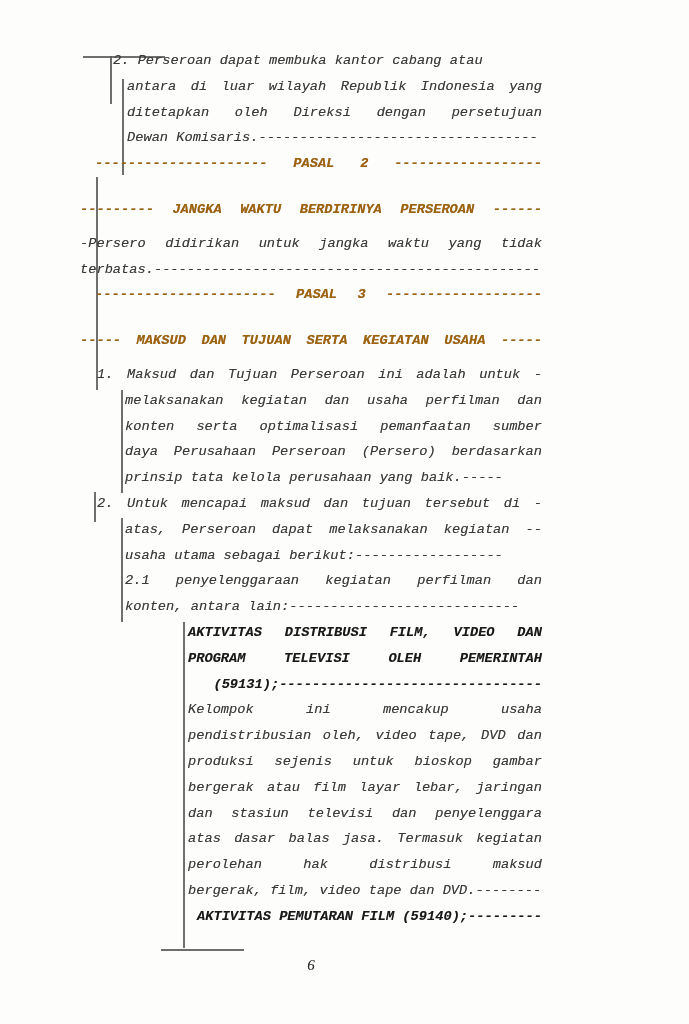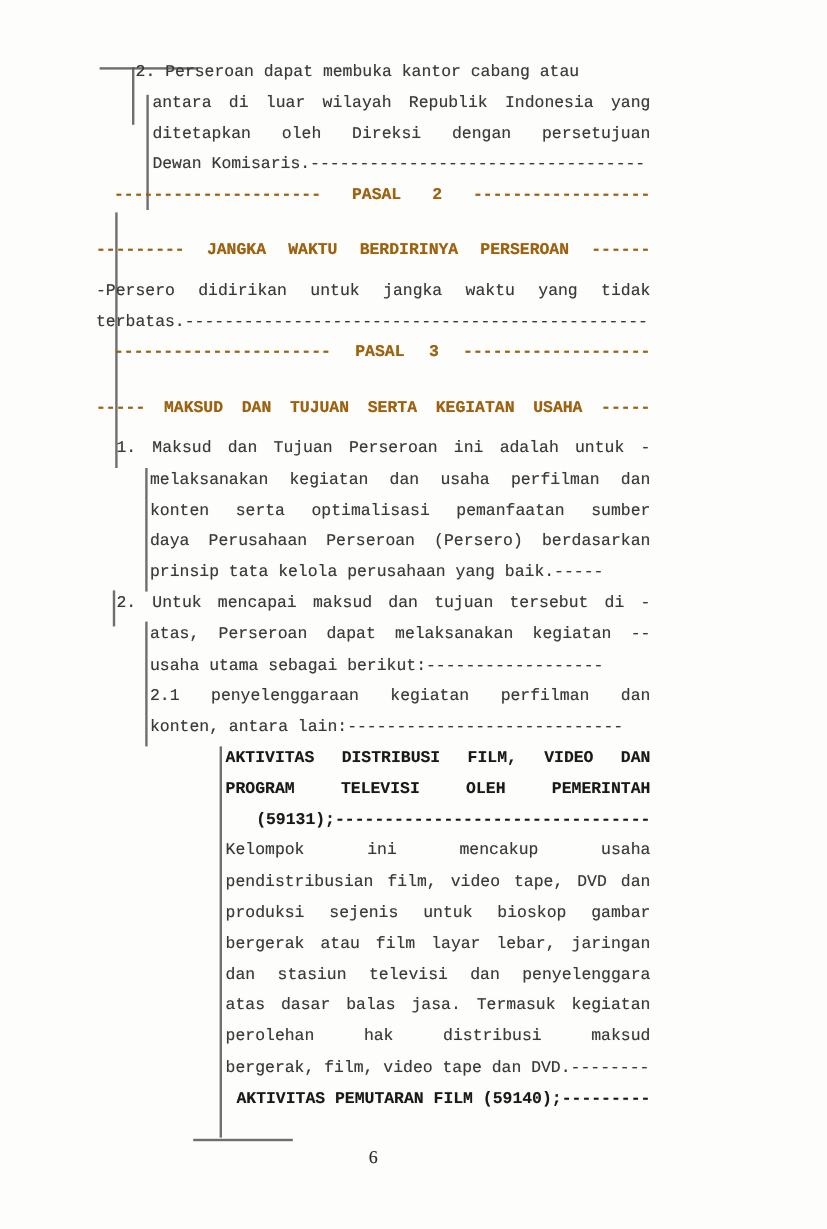--- a/index.html
+++ b/index.html
@@ -9,20 +9,21 @@
     font-family: "Liberation Mono", "DejaVu Sans Mono", monospace;
   }
   .page {
     position: relative;
     width: 689px; height: 1024px;
     background: #fdfdfc;
     overflow: hidden;
     color: #3a3a3a;
     font-size: 13.7px;
     text-shadow: 0 0 0.6px rgba(70,70,70,0.55);
+    font-style: italic;
   }
   .content {
     position: absolute;
     left: 80px; top: 48px;
     width: 462px;
   }
   .line {
     line-height: 25.8px;
     min-height: 25.8px;
     white-space: normal;
@@ -100,21 +101,21 @@
         <div class="line fill">atas, Perseroan dapat melaksanakan kegiatan --</div>
         <div class="line">usaha utama sebagai berikut:------------------</div>
         <div class="line fill">2.1 penyelenggaraan kegiatan perfilman dan</div>
         <div class="line">konten, antara lain:----------------------------</div>
       </div>
       <div class="iblock">
         <div class="line bold fill">AKTIVITAS DISTRIBUSI FILM, VIDEO DAN</div>
         <div class="line bold fill">PROGRAM TELEVISI OLEH PEMERINTAH</div>
         <div class="line bold">(59131);--------------------------------</div>
         <div class="line fill">Kelompok ini mencakup usaha</div>
-        <div class="line fill">pendistribusian film, video tape, DVD dan</div>
+        <div class="line fill">pendistribusian oleh, video tape, DVD dan</div>
         <div class="line fill">produksi sejenis untuk bioskop gambar</div>
         <div class="line fill">bergerak atau film layar lebar, jaringan</div>
         <div class="line fill">dan stasiun televisi dan penyelenggara</div>
         <div class="line fill">atas dasar balas jasa. Termasuk kegiatan</div>
         <div class="line fill">perolehan hak distribusi maksud</div>
         <div class="line">bergerak, film, video tape dan DVD.--------</div>
         <div class="line bold">AKTIVITAS PEMUTARAN FILM (59140);---------</div>
       </div>
     </div>
 

